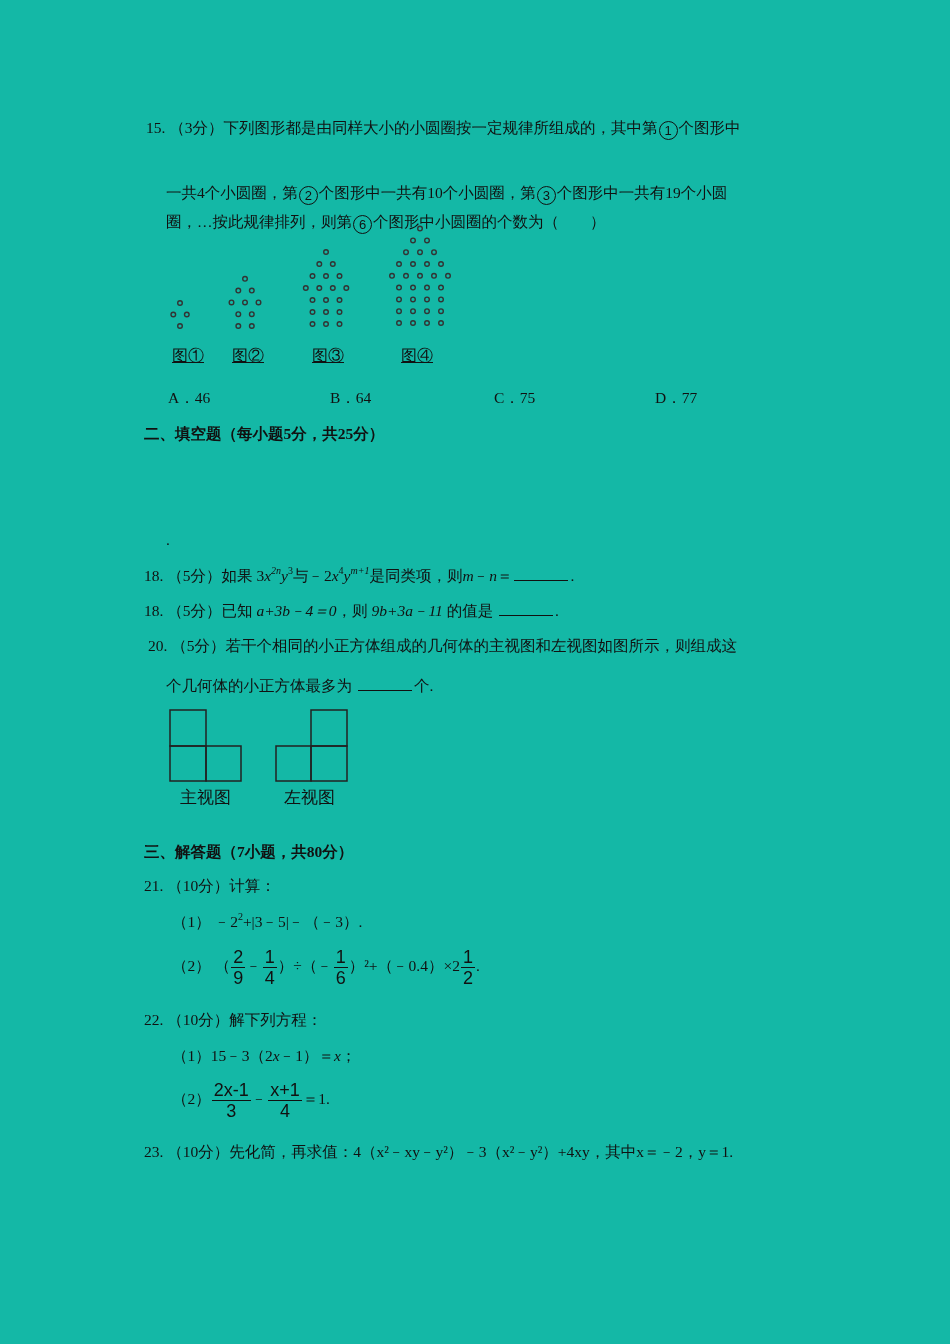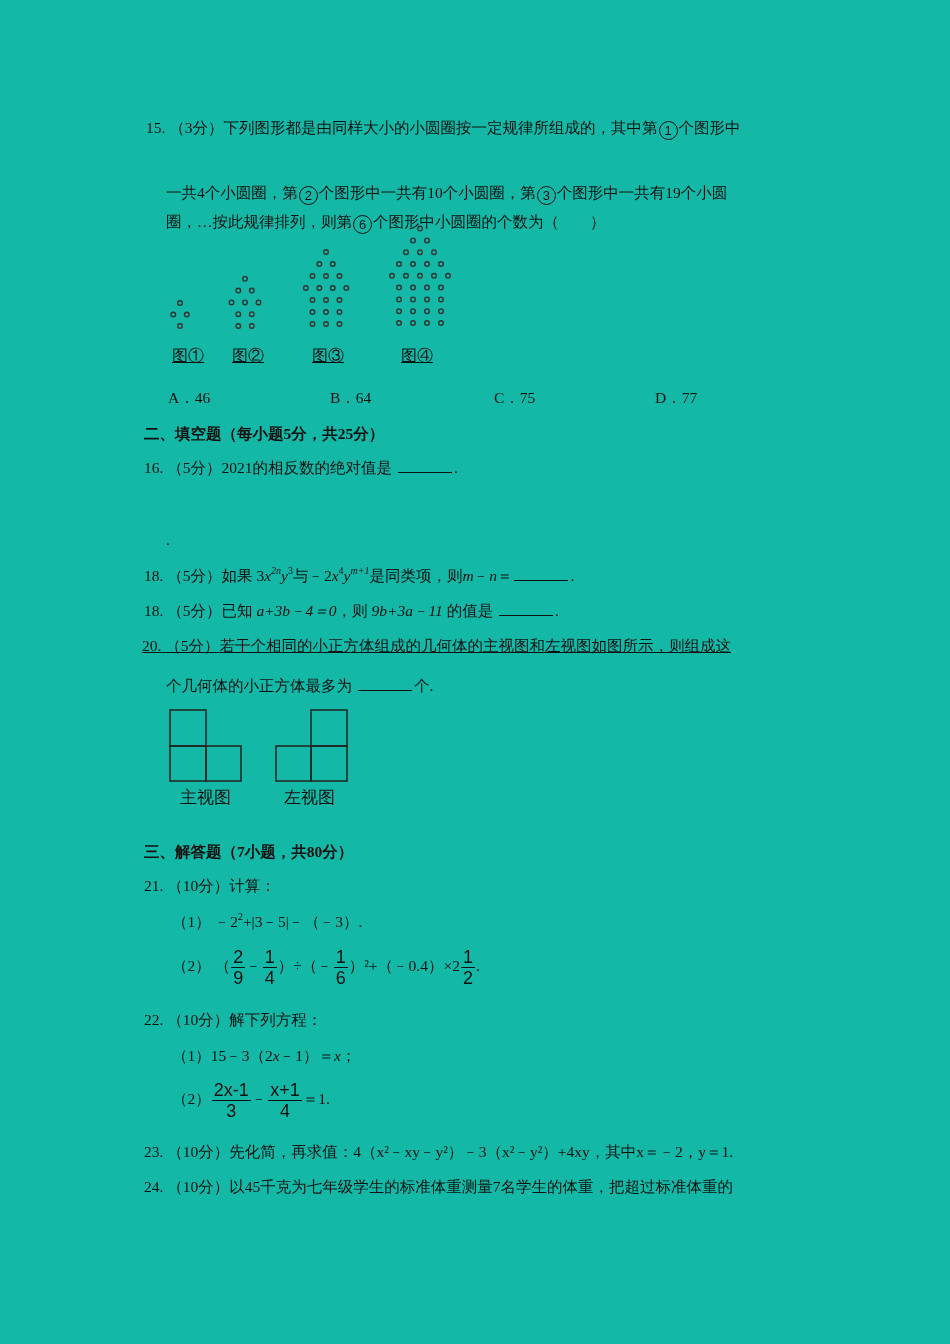--- a/index.html
+++ b/index.html
@@ -110,43 +110,38 @@
   <div class="fig-label" style="left:312px; top:346px;">图③</div>
   <div class="fig-label" style="left:401px; top:346px;">图④</div>
 
   <div class="choice" style="left:168px; top:388px;"><span>A．</span><span>46</span></div>
   <div class="choice" style="left:330px; top:388px;"><span>B．</span><span>64</span></div>
   <div class="choice" style="left:494px; top:388px;"><span>C．</span><span>75</span></div>
   <div class="choice" style="left:655px; top:388px;"><span>D．</span><span>77</span></div>
 
   <div class="line bold" style="left:144px; top:424px;">二、填空题（每小题5分，共25分）</div>
 
-  <div class="line" style="left:144px; top:458px;">
-    <span>16.</span>
-    <span>（5分）</span><span>2021的相反数的绝对值是</span>
-    <span class="blank"></span><span>.</span>
-  </div>
 
   <div class="line" style="left:166px; top:530px;">.</div>
 
   <div class="line" style="left:144px; top:566px;">
     <span>18.</span>
     <span>（5分）</span><span>如果 3</span><span class="ital">x</span><sup class="ital">2n</sup><span class="ital">y</span><sup>3</sup><span>与﹣2</span><span class="ital">x</span><sup>4</sup><span class="ital">y</span><sup class="ital">m+1</sup><span>是同类项，则</span><span class="ital">m</span><span>﹣</span><span class="ital">n</span><span>＝</span><span class="blank"></span><span>.</span>
   </div>
 
   <div class="line" style="left:144px; top:601px;">
     <span>18.</span>
     <span>（5分）</span><span>已知</span>
     <span class="ital">a+3b﹣4＝0</span><span>，则</span>
     <span class="ital">9b+3a﹣11</span>
     <span>的值是</span>
     <span class="blank"></span><span>.</span>
   </div>
 
-  <div class="line" style="left:142px; top:636px;text-decoration:underline;">
+  <div class="line" style="left:148px; top:636px;">
     <span>20.</span>
     <span>（5分）</span><span>若干个相同的小正方体组成的几何体的主视图和左视图如图所示，则组成这</span>
   </div>
   <div class="line" style="left:166px; top:676px;">
     <span>个几何体的小正方体最多为</span>
     <span class="blank"></span><span>个.</span>
   </div>
 
   <svg class="fig-svg" style="left:168px; top:708px;" width="76" height="76">
     <g fill="none" stroke="#222" stroke-width="1.5">
@@ -208,17 +203,13 @@
         <span class="num">x+1</span>
         <span class="den">4</span>
       </span><span>＝1.</span>
   </div>
 
   <div class="line" style="left:144px; top:1142px;">
     <span>23.</span>
     <span>（10分）</span><span>先化简，再求值：4（x²﹣xy﹣y²）﹣3（x²﹣y²）+4xy，其中x＝﹣2，y＝1.</span>
   </div>
 
-  <div class="line" style="left:144px; top:1177px;">
-    <span>24.</span>
-    <span>（10分）</span><span>以45千克为七年级学生的标准体重测量7名学生的体重，把超过标准体重的</span>
-  </div>
 </div>
 
 </body></html>

